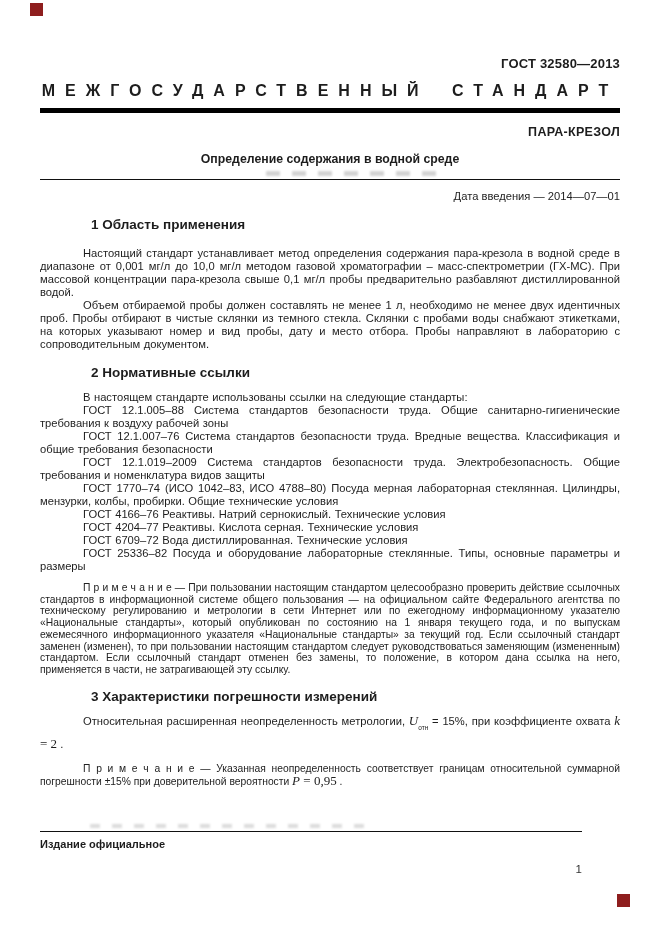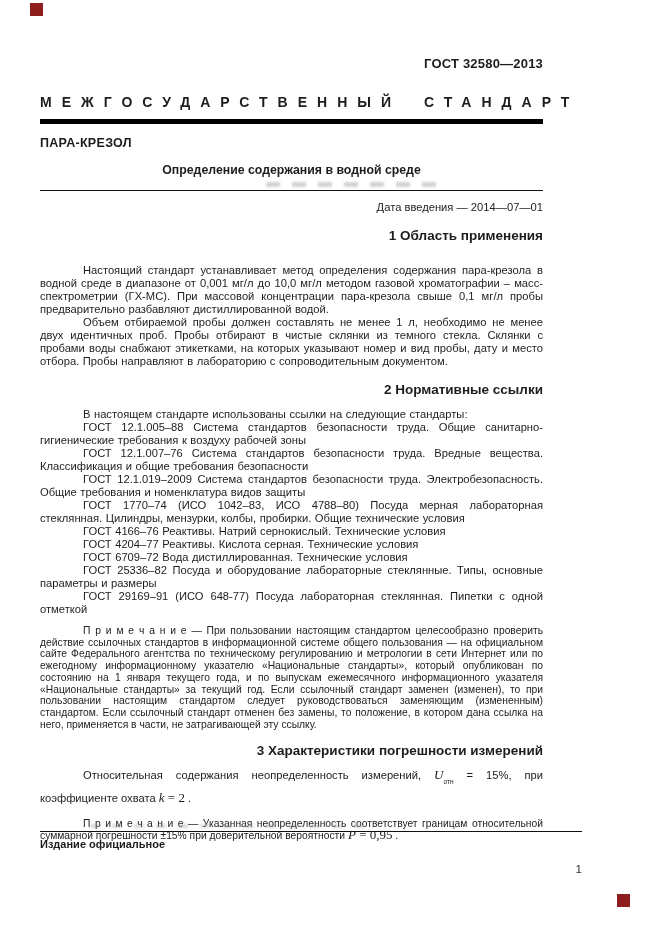--- a/index.html
+++ b/index.html
@@ -1,59 +1,59 @@
 <!DOCTYPE html>
 <html lang="ru"><head>
 <meta charset="utf-8">
 <style>
   html,body{margin:0;padding:0;background:#ffffff;}
   body{width:661px;height:935px;overflow:hidden;}
   .page{
     position:relative;
     width:661px;height:935px;
     box-sizing:border-box;
-    padding:57px 118px 0 40px;
+    padding:57px 41px 0 40px;
     font-family:"Liberation Sans",sans-serif;
     color:#1d1d1d;
     background:#ffffff;
   }
   
   .corner-mark{position:absolute;width:13px;height:13px;background:#8e1e1e;}
   .corner-mark.tl{left:30px;top:3px;}
   .corner-mark.br{left:617px;top:894px;}
 
   
   .doc-number{font-size:13px;font-weight:bold;line-height:14px;text-align:right;letter-spacing:.2px;}
   .standard-type{
-    margin-top:23px;font-size:14px;font-weight:bold;line-height:16px;
+    margin-top:12px;font-size:16px;font-weight:bold;line-height:16px;
     text-align:center;letter-spacing:10px;word-spacing:9px;white-space:nowrap;
   }
   .thick-rule{margin-top:9px;height:5px;background:#000;}
 
   
-  .title-main{margin-top:13px;font-size:12.5px;font-weight:bold;line-height:13px;text-align:left;letter-spacing:.3px;}
+  .title-main{margin-top:13px;font-size:12.5px;font-weight:bold;line-height:13px;text-align:right;letter-spacing:.3px;}
   .title-sub{margin-top:14px;font-size:12.3px;font-weight:bold;line-height:13px;text-align:center;}
   .title-en{margin-top:13px;font-size:10.5px;line-height:12px;text-align:center;color:#2a2a2a;}
   .thin-rule{margin-top:13px;height:1px;background:#111;position:relative;}
   .ghost{
     position:absolute;background:#9a9a9a;opacity:.38;filter:blur(1px);
     border-radius:1px;
   }
   .ghost.g-title{left:226px;top:-8px;width:180px;height:5px;
     background:repeating-linear-gradient(90deg,#8d8d8d 0 14px,transparent 14px 26px);}
   .ghost.g-footer{left:50px;top:-7px;width:280px;height:4px;opacity:.30;
     background:repeating-linear-gradient(90deg,#8d8d8d 0 10px,transparent 10px 22px);}
   .effective-date{margin-top:10px;font-size:11.2px;font-weight:normal;line-height:13px;text-align:right;}
 
   
-  .h{font-size:13.5px;font-weight:bold;line-height:15px;margin:0;text-indent:43px;text-align:right;}
+  .h{font-size:13.5px;font-weight:bold;line-height:15px;margin:8px;text-indent:43px;}
   .h.h1{margin-top:14px;}
   .h.h2{margin-top:14px;}
   .h.h3{margin-top:13px;}
-  .body-block{margin-top:21px;}
+  .body-block{margin-top:15px;}
   .body-block.tight{margin-top:11px;}
   p.bp{
     margin:0;font-size:11.2px;line-height:13px;
     text-align:justify;text-indent:43px;
     word-spacing:.4px;
   }
   p.note{
     margin-top:9px;font-size:10.3px;line-height:11.7px;
     text-align:justify;text-indent:43px;color:#222;
   }
@@ -98,26 +98,25 @@
   <div class="body-block tight">
     <p class="bp">В настоящем стандарте использованы ссылки на следующие стандарты:</p>
     <p class="bp">ГОСТ 12.1.005–88 Система стандартов безопасности труда. Общие санитарно-гигиенические требования к воздуху рабочей зоны</p>
     <p class="bp">ГОСТ 12.1.007–76 Система стандартов безопасности труда. Вредные вещества. Классификация и общие требования безопасности</p>
     <p class="bp">ГОСТ 12.1.019–2009 Система стандартов безопасности труда. Электробезопасность. Общие требования и номенклатура видов защиты</p>
     <p class="bp">ГОСТ 1770–74 (ИСО 1042–83, ИСО 4788–80) Посуда мерная лабораторная стеклянная. Цилиндры, мензурки, колбы, пробирки. Общие технические условия</p>
     <p class="bp">ГОСТ 4166–76 Реактивы. Натрий сернокислый. Технические условия</p>
     <p class="bp">ГОСТ 4204–77 Реактивы. Кислота серная. Технические условия</p>
     <p class="bp">ГОСТ 6709–72 Вода дистиллированная. Технические условия</p>
     <p class="bp">ГОСТ 25336–82 Посуда и оборудование лабораторные стеклянные. Типы, основные параметры и размеры</p>
-    <p class="bp">ГОСТ 29169–91 (ИСО 648-77) Посуда лабораторная стеклянная. Пипетки с одной отметкой</p>
     <p class="note">П р и м е ч а н и е  — При пользовании настоящим стандартом целесообразно проверить действие ссылочных стандартов в информационной системе общего пользования — на официальном сайте Федерального агентства по техническому регулированию и метрологии в сети Интернет или по ежегодному информационному указателю «Национальные стандарты», который опубликован по состоянию на 1 января текущего года, и по выпускам ежемесячного информационного указателя «Национальные стандарты» за текущий год. Если ссылочный стандарт заменен (изменен), то при пользовании настоящим стандартом следует руководствоваться заменяющим (измененным) стандартом. Если ссылочный стандарт отменен без замены, то положение, в котором дана ссылка на него, применяется в части, не затрагивающей эту ссылку.</p>
   </div>
 
   <div class="h h3">3 Характеристики погрешности измерений</div>
-  <p class="formula"><span>Относительная содержания неопределенность измерений, </span><span class="math"><span>U</span><sub class="msub">отн</sub></span><span> = 15%, при коэффициенте охвата </span><span class="math"><span>k</span><span class="up"> = 2</span></span><span> .</span></p>
+  <p class="formula"><span>Относительная расширенная неопределенность метрологии, </span><span class="math"><span>U</span><sub class="msub">отн</sub></span><span> = 15%, при коэффициенте охвата </span><span class="math"><span>k</span><span class="up"> = 2</span></span><span> .</span></p>
   <p class="note n3"><span>П р и м е ч а н и е  — Указанная неопределенность соответствует границам относительной суммарной погрешности ±15% при доверительной вероятности </span><span class="math"><span>P</span><span class="up"> = 0,95</span></span><span> .</span></p>
 
   <div class="footer">
     <div class="footer-rule">
       <div class="ghost g-footer"></div>
     </div>
     <div class="edition-note">Издание официальное</div>
     <div class="page-number">1</div>
   </div>
 

